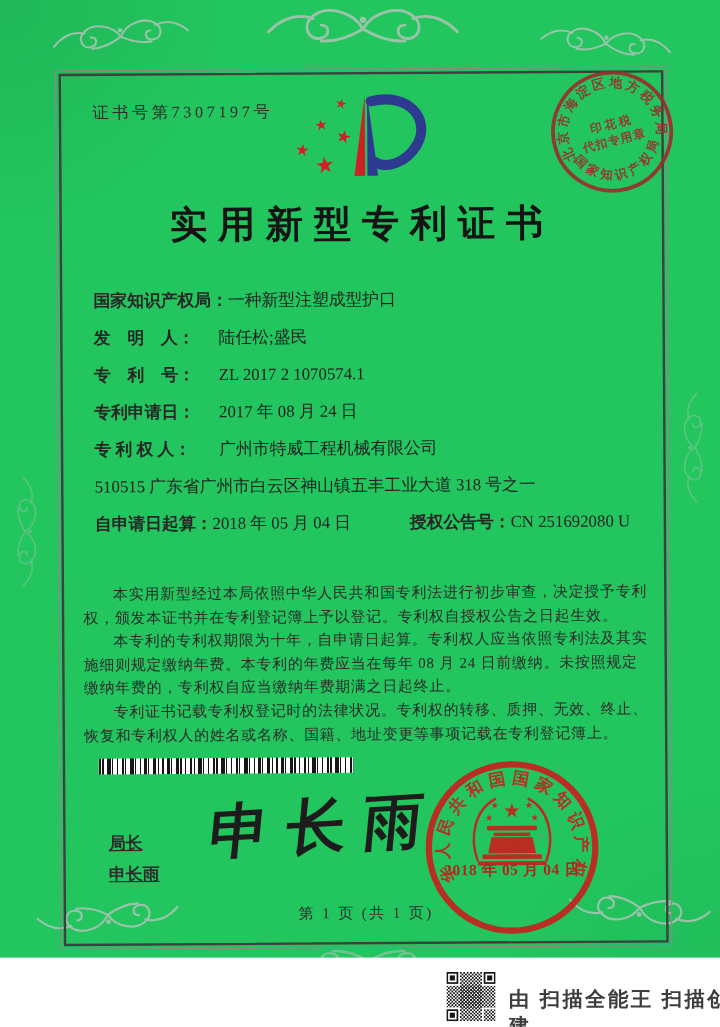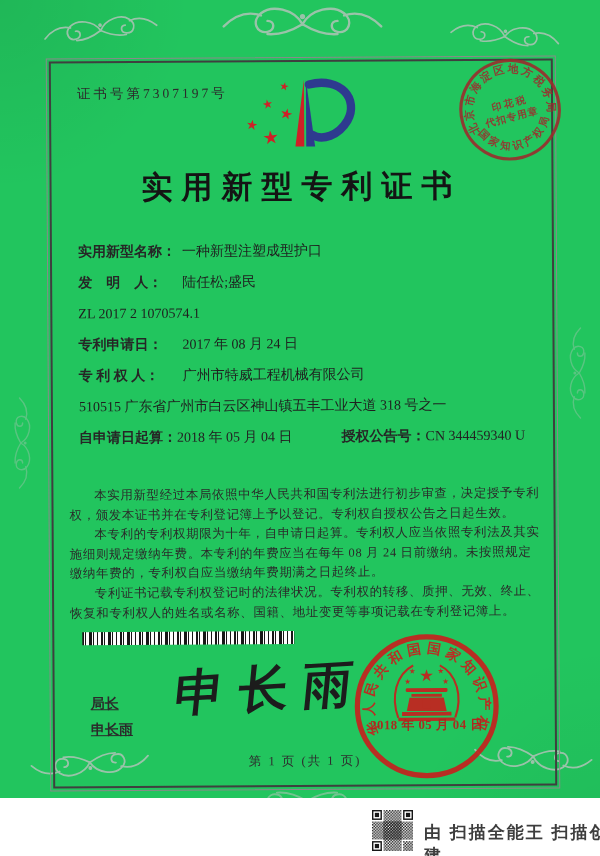--- a/index.html
+++ b/index.html
@@ -140,49 +140,50 @@
           <textPath href="#taxBottom" startOffset="50%" text-anchor="middle">国家知识产权局</textPath>
         </text>
         <text x="60" y="57" font-size="10" fill="#9e2a2d" text-anchor="middle" font-weight="bold">印 花 税</text>
         <text x="60" y="71" font-size="10" fill="#9e2a2d" text-anchor="middle" font-weight="bold" letter-spacing="1">代扣专用章</text>
       </svg>
 
       <div class="title">实用新型专利证书</div>
 
       <div class="fields">
         <div class="frow">
-          <span class="flabel">实用新型名称：</span>
+          <span class="flabel">国家知识产权局：</span>
           <span class="fvalue">一种新型注塑成型护口</span>
         </div>
         <div class="frow">
           <span class="flabel">发　明　人：</span>
           <span class="fvalue">陆任松;盛民</span>
         </div>
         <div class="frow">
+          <span class="flabel">专　利　号：</span>
           <span class="fvalue">ZL 2017 2 1070574.1</span>
         </div>
         <div class="frow">
           <span class="flabel">专利申请日：</span>
           <span class="fvalue">2017 年 08 月 24 日</span>
         </div>
         <div class="frow">
           <span class="flabel">专 利 权 人：</span>
           <span class="fvalue">广州市特威工程机械有限公司</span>
         </div>
         <div class="frow">
           <span class="fvalue">510515 广东省广州市白云区神山镇五丰工业大道 318 号之一</span>
         </div>
         <div class="frow grant-row">
           <span class="grant-col">
             <span class="flabel" style="min-width:0">自申请日起算：</span>
             <span>2018 年 05 月 04 日</span>
           </span>
           <span class="grant-col">
             <span class="flabel" style="min-width:0">授权公告号：</span>
-            <span>CN 344459340 U</span>
+            <span>CN 251692080 U</span>
           </span>
         </div>
       </div>
 
       <div class="paras">
         <p>本实用新型经过本局依照中华人民共和国专利法进行初步审查，决定授予专利权，颁发本证书并在专利登记簿上予以登记。专利权自授权公告之日起生效。</p>
         <p>本专利的专利权期限为十年，自申请日起算。专利权人应当依照专利法及其实施细则规定缴纳年费。本专利的年费应当在每年 08 月 24 日前缴纳。未按照规定缴纳年费的，专利权自应当缴纳年费期满之日起终止。</p>
         <p>专利证书记载专利权登记时的法律状况。专利权的转移、质押、无效、终止、恢复和专利权人的姓名或名称、国籍、地址变更等事项记载在专利登记簿上。</p>
       </div>
 

